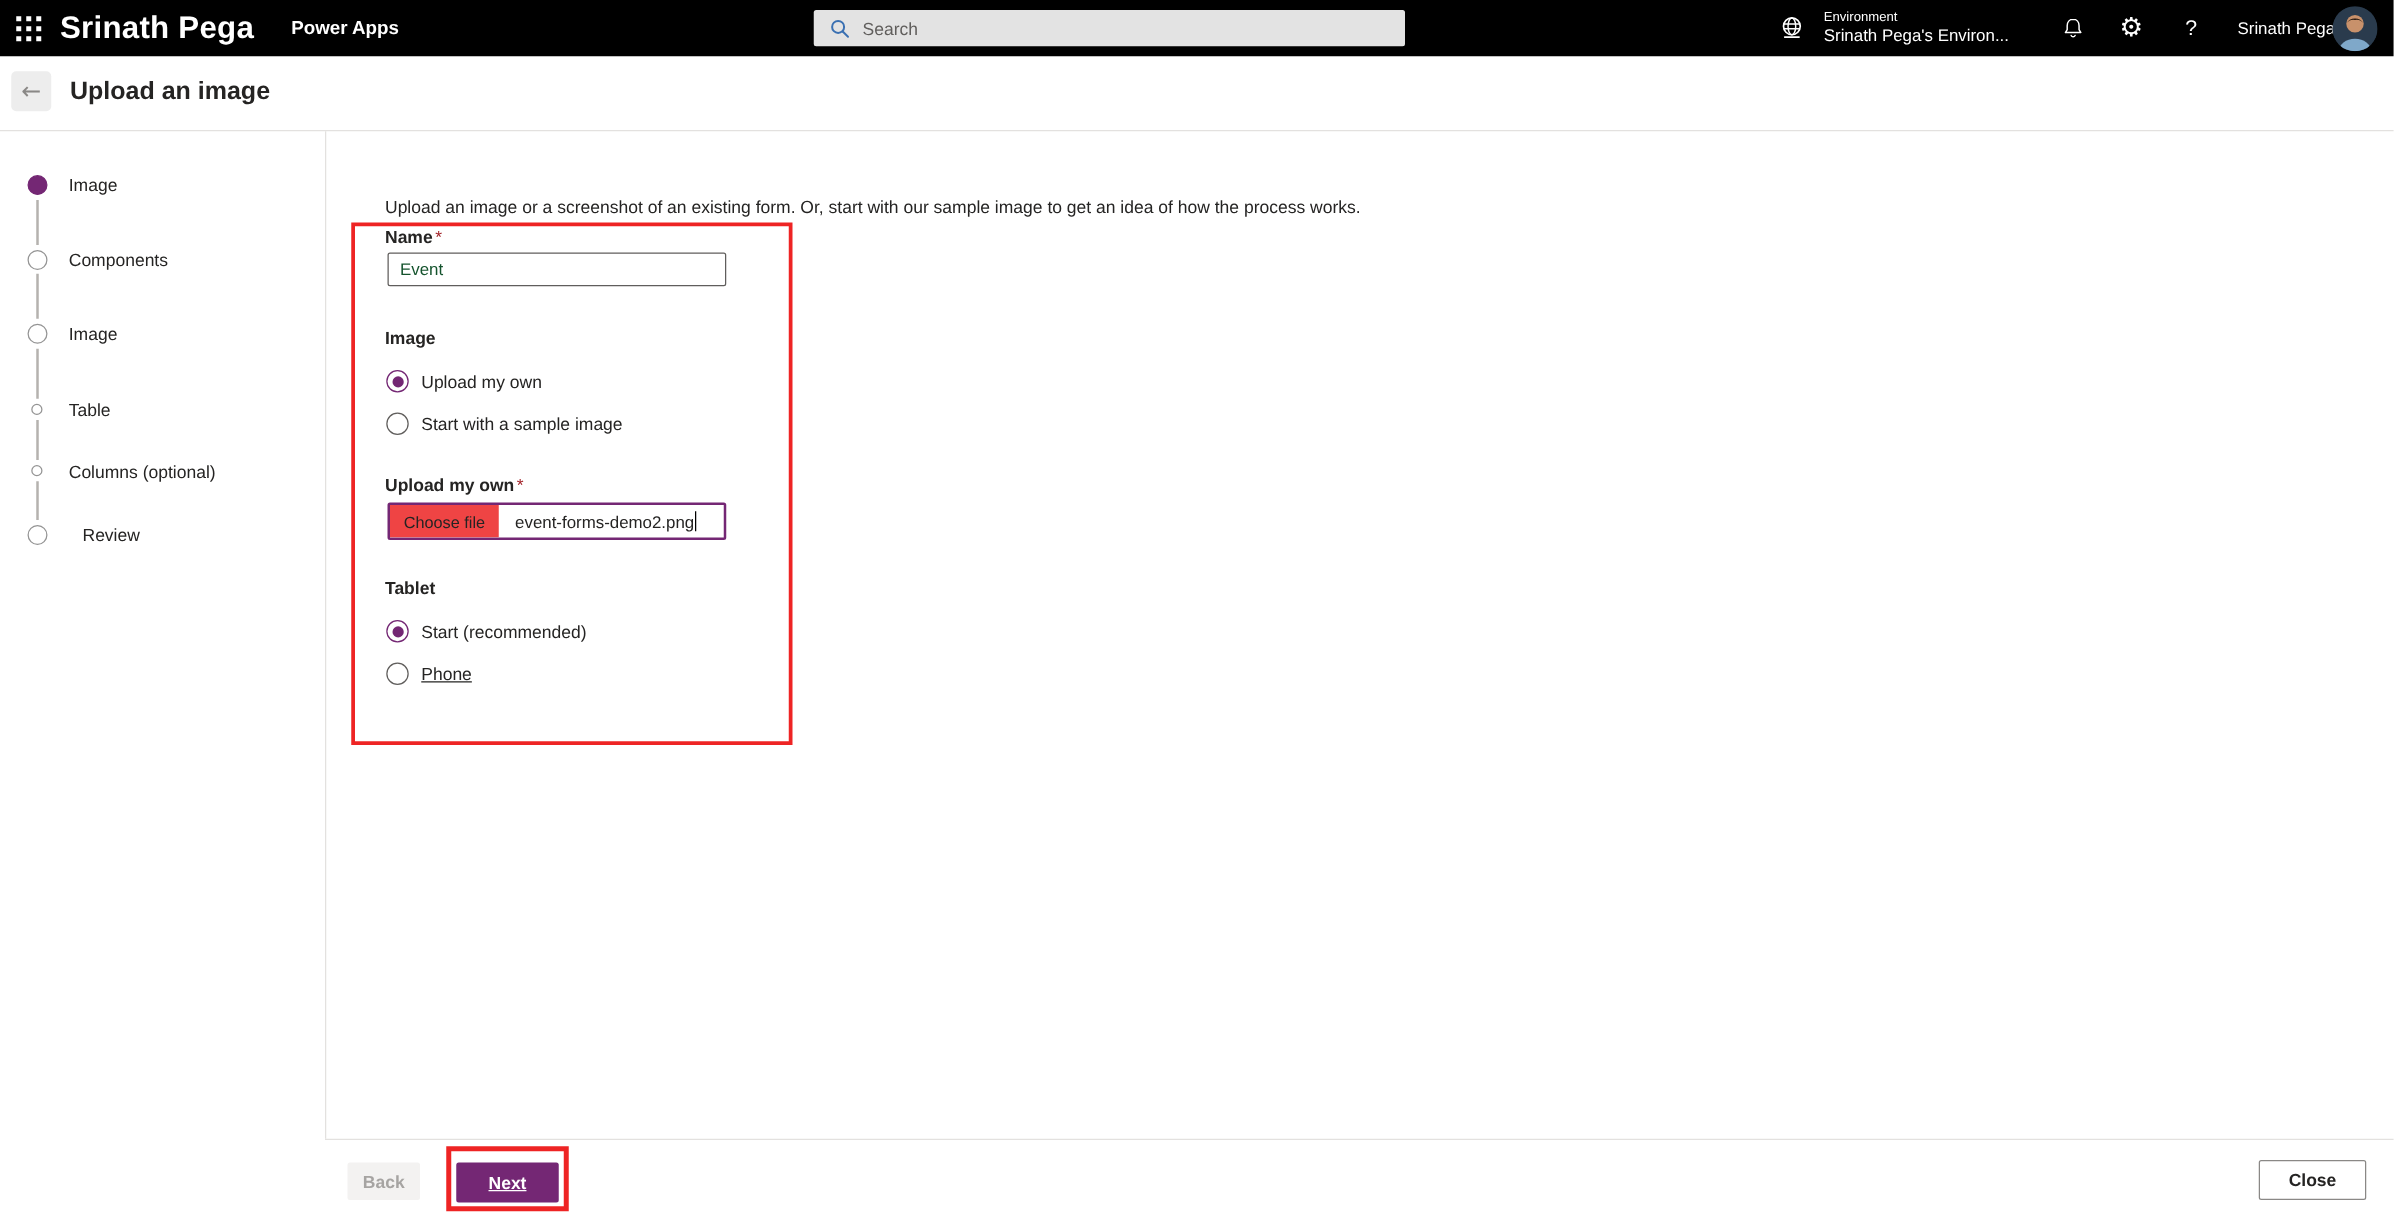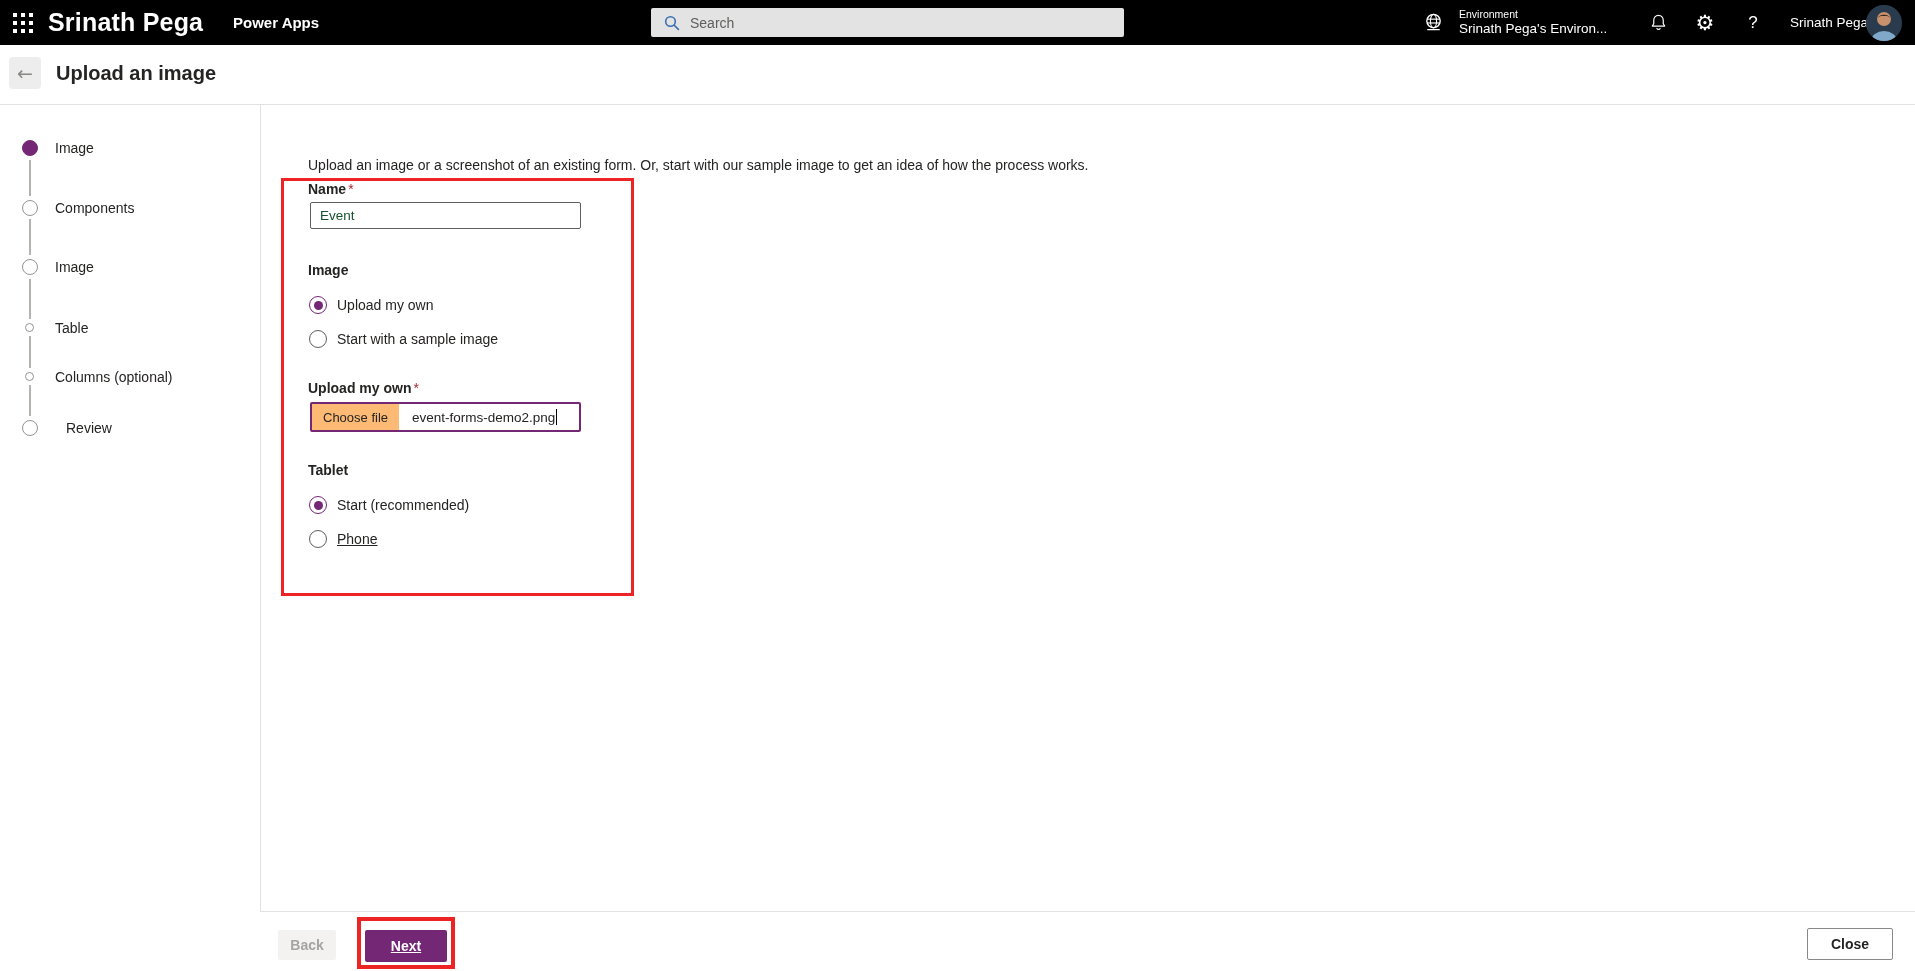--- a/index.html
+++ b/index.html
@@ -116,21 +116,21 @@
   .radio.selected{border:1px solid var(--accent);}
   .radio.selected .dot{width:9px;height:9px;border-radius:50%;background:var(--accent);}
   .radio-label{margin-left:10px;font-size:14px;color:#252423;}
 
   .filebox{
     position:absolute;left:310px;top:402px;width:271px;height:30px;
     border:2px solid var(--accent);border-radius:2px;background:#fff;
     display:flex;align-items:center;cursor:pointer;overflow:hidden;
   }
   .choosefile{
-    height:100%;background:#fdba74;display:flex;align-items:center;
+    height:100%;background:#ef4444;display:flex;align-items:center;
     padding:0 11px;font-size:13px;color:#252423;flex:none;
   }
   .filename{margin-left:13px;font-size:13.5px;color:#252423;white-space:nowrap;}
   .caret{width:1px;height:16px;background:#000;margin-left:1px;flex:none;}
 
   
   .btn{
     position:absolute;border:none;border-radius:2px;
     font-family:"Liberation Sans",sans-serif;font-size:14px;font-weight:700;cursor:pointer;
   }

